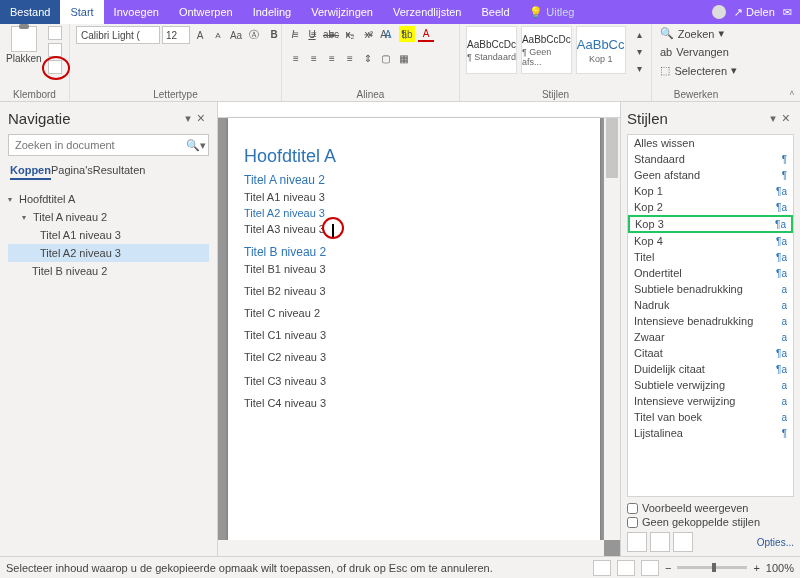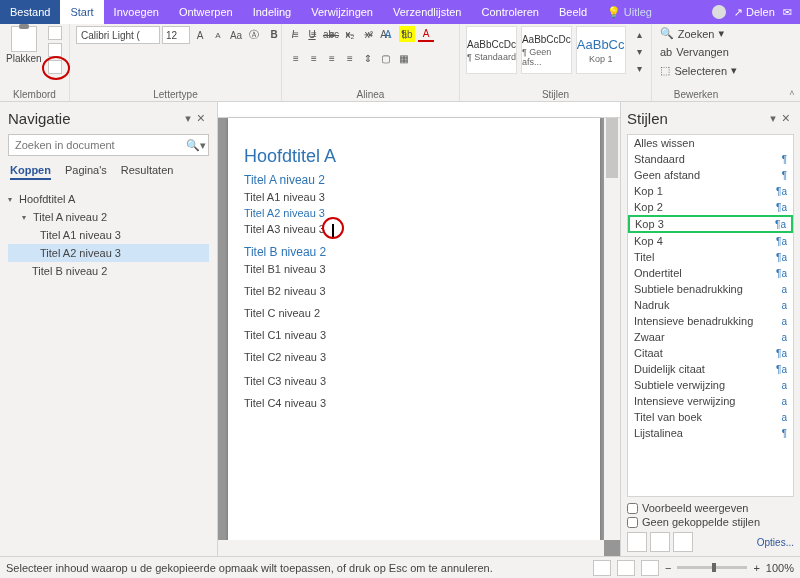--- a/index.html
+++ b/index.html
@@ -38,21 +38,21 @@
 .collapse{position:absolute;right:2px;bottom:2px;width:12px;height:12px;font-size:9px;color:#888;display:flex;align-items:center;justify-content:center;cursor:pointer}
 .work{display:flex;height:454px}
 .nav-pane{width:218px;background:#f3f2f1;border-right:1px solid #d4d4d4;display:flex;flex-direction:column;padding:6px 8px}
 .pane-hdr{display:flex;align-items:center;margin-bottom:6px}
 .pane-title{font-size:15px;color:#333}
 .pane-hdr .dd{margin-left:auto;cursor:pointer;color:#666;padding:2px}
 .pane-hdr .x{cursor:pointer;color:#666;padding:2px 4px;font-size:14px}
 .search{display:flex;border:1px solid #c8c6c4;background:#fff;height:22px;margin-bottom:8px}
 .search input{flex:1;border:none;outline:none;padding:0 6px;font-size:11px}
 .search .sico{width:24px;display:flex;align-items:center;justify-content:center;color:#666;cursor:pointer}
-.nav-tabs{display:flex;gap:14px;margin-bottom:10px;padding-left:2px}
+.nav-tabs{display:flex;margin-bottom:10px;padding-left:2px}
 .nav-tabs span{cursor:pointer;font-size:11px;color:#444;padding-bottom:2px}
 .nav-tabs .act{color:#2b579a;border-bottom:2px solid #2b579a;font-weight:600}
 .tree{font-size:11px;color:#333}
 .tree .nd{padding:3px 2px;cursor:pointer;display:flex;align-items:center;gap:3px}
 .tree .nd.sel{background:#cfe4f7}
 .tree .tw{width:8px;display:inline-block;color:#666;font-size:8px}
 .doc-area{flex:1;background:#969696;position:relative;overflow:hidden}
 .ruler{height:16px;background:#fff;border-bottom:1px solid #d4d4d4}
 .page{position:absolute;top:16px;left:10px;width:372px;height:900px;background:#fff;box-shadow:0 1px 3px rgba(0,0,0,.3);padding:28px 16px}
 .h1{color:#2e74b5;font-size:18px;margin-bottom:6px}
@@ -82,21 +82,20 @@
 <body>
 
 <div class="titlebar">
   <div class="tab file">Bestand</div>
   <div class="tab active">Start</div>
   <div class="tab">Invoegen</div>
   <div class="tab">Ontwerpen</div>
   <div class="tab">Indeling</div>
   <div class="tab">Verwijzingen</div>
   <div class="tab">Verzendlijsten</div>
-  <div class="tab">Controleren</div>
   <div class="tab">Beeld</div>
   <div class="tab help">💡 <span style="color:#cde;margin-left:3px">Uitleg</span></div>
   <div class="titlebar-right">
     <span class="avatar"></span>
     <span>↗ <span style="color:#fff">Delen</span></span>
     <span style="color:#fff">✉</span>
   </div>
 </div>
 
 <div class="ribbon">

